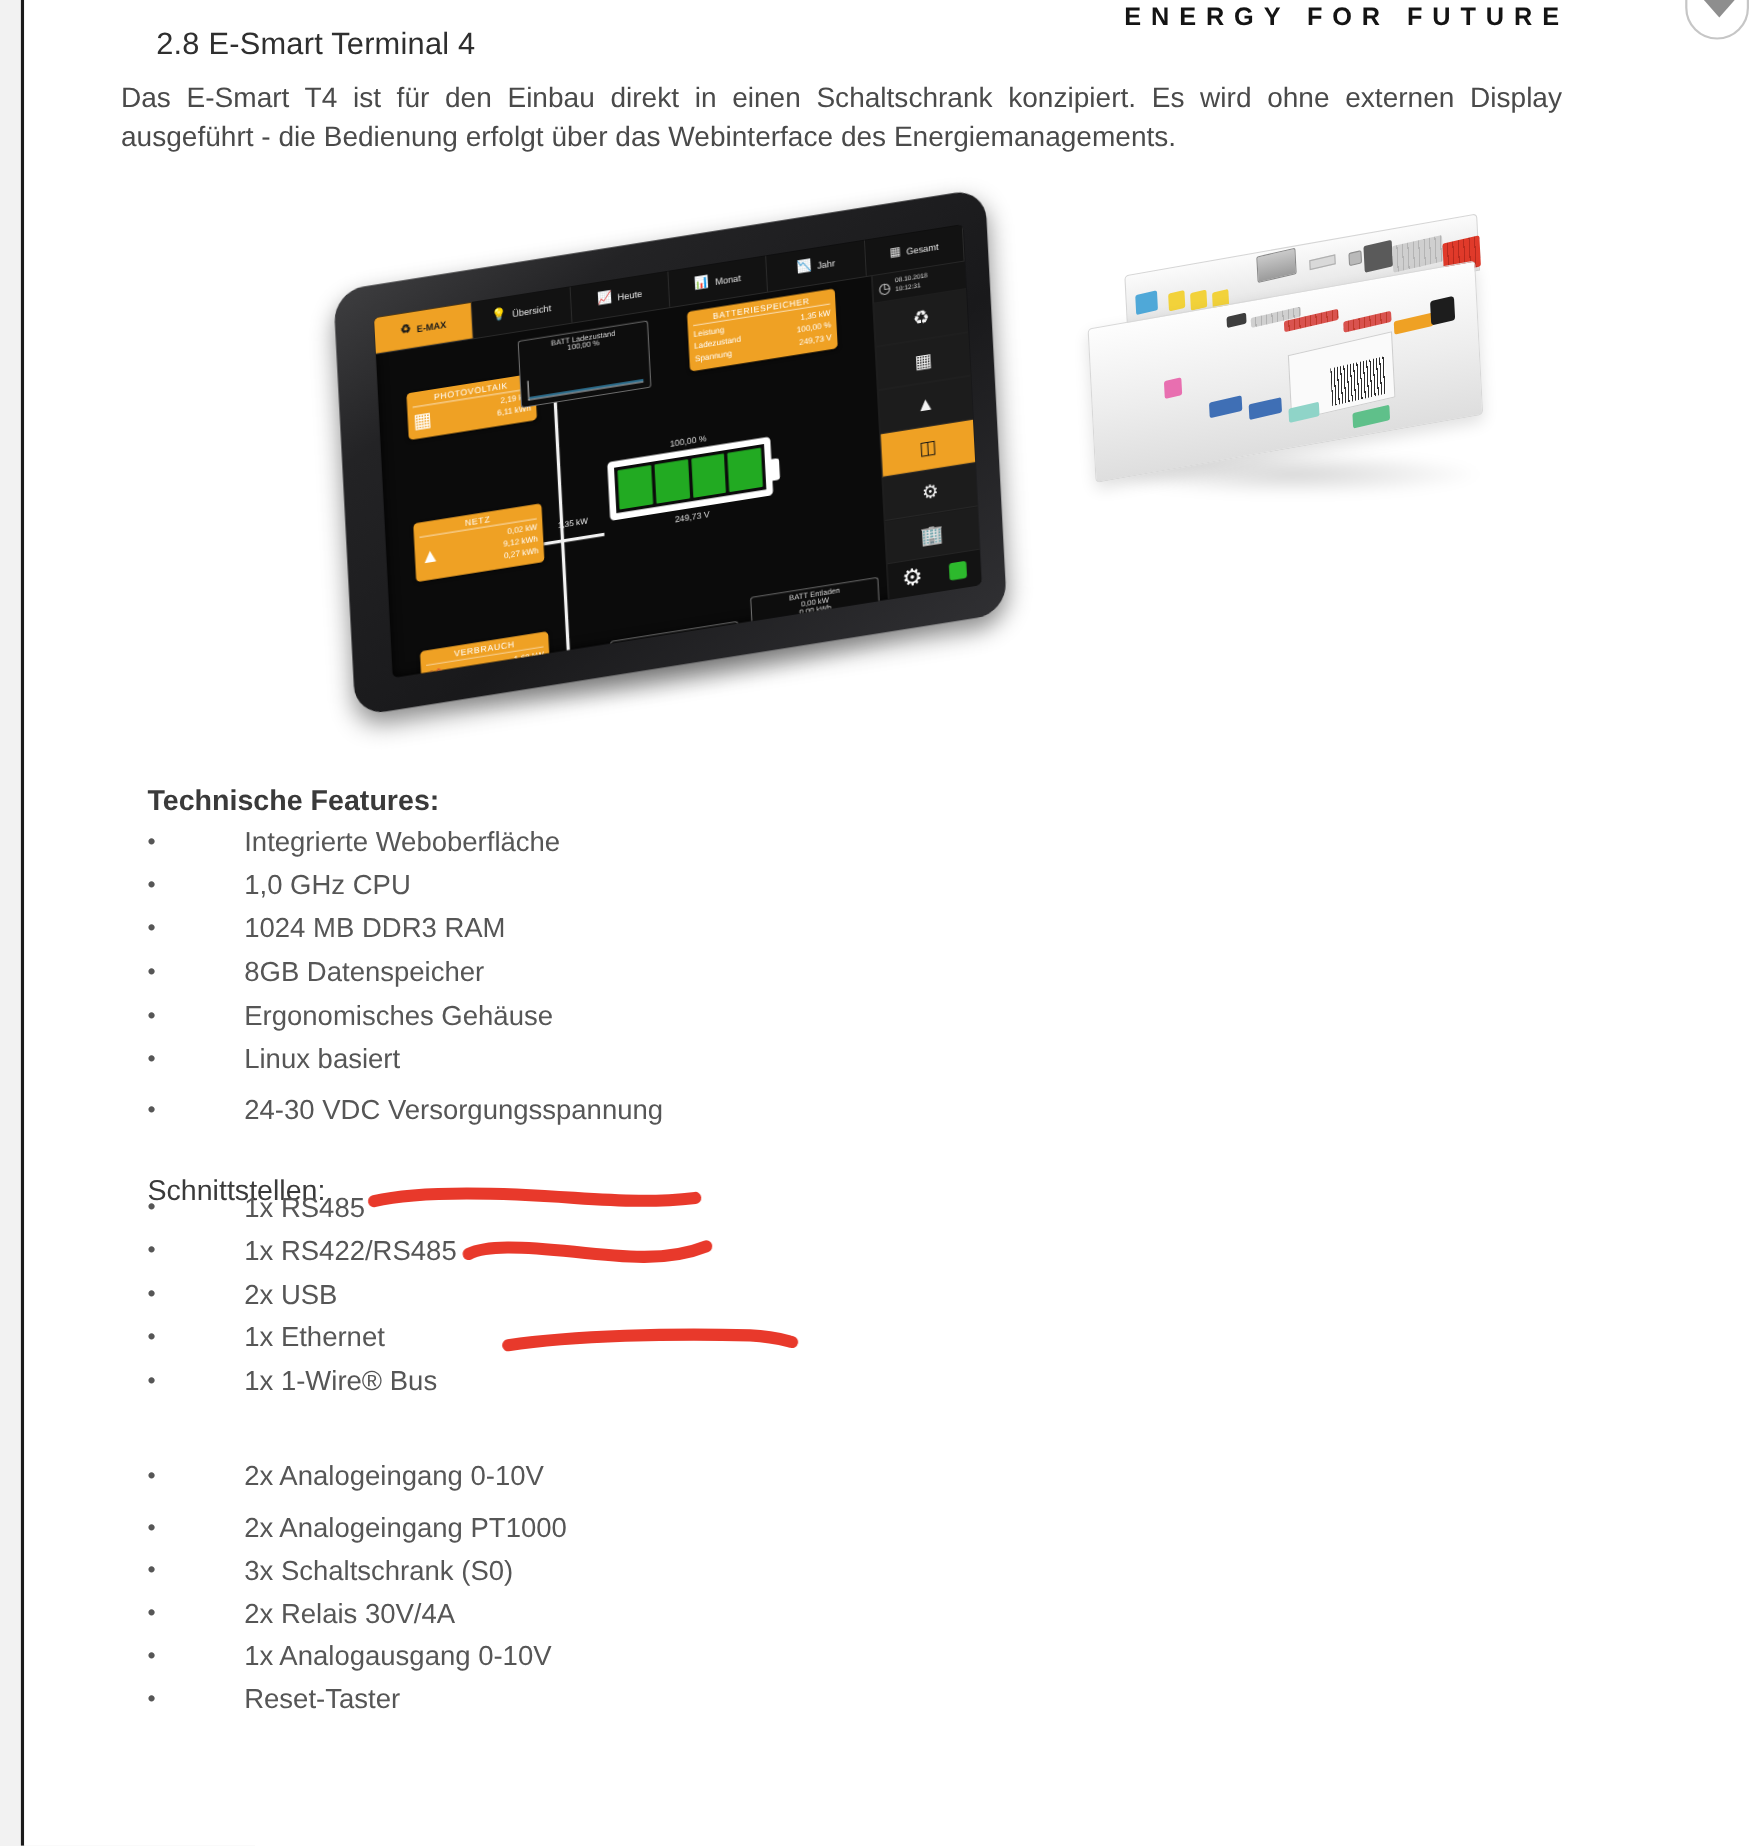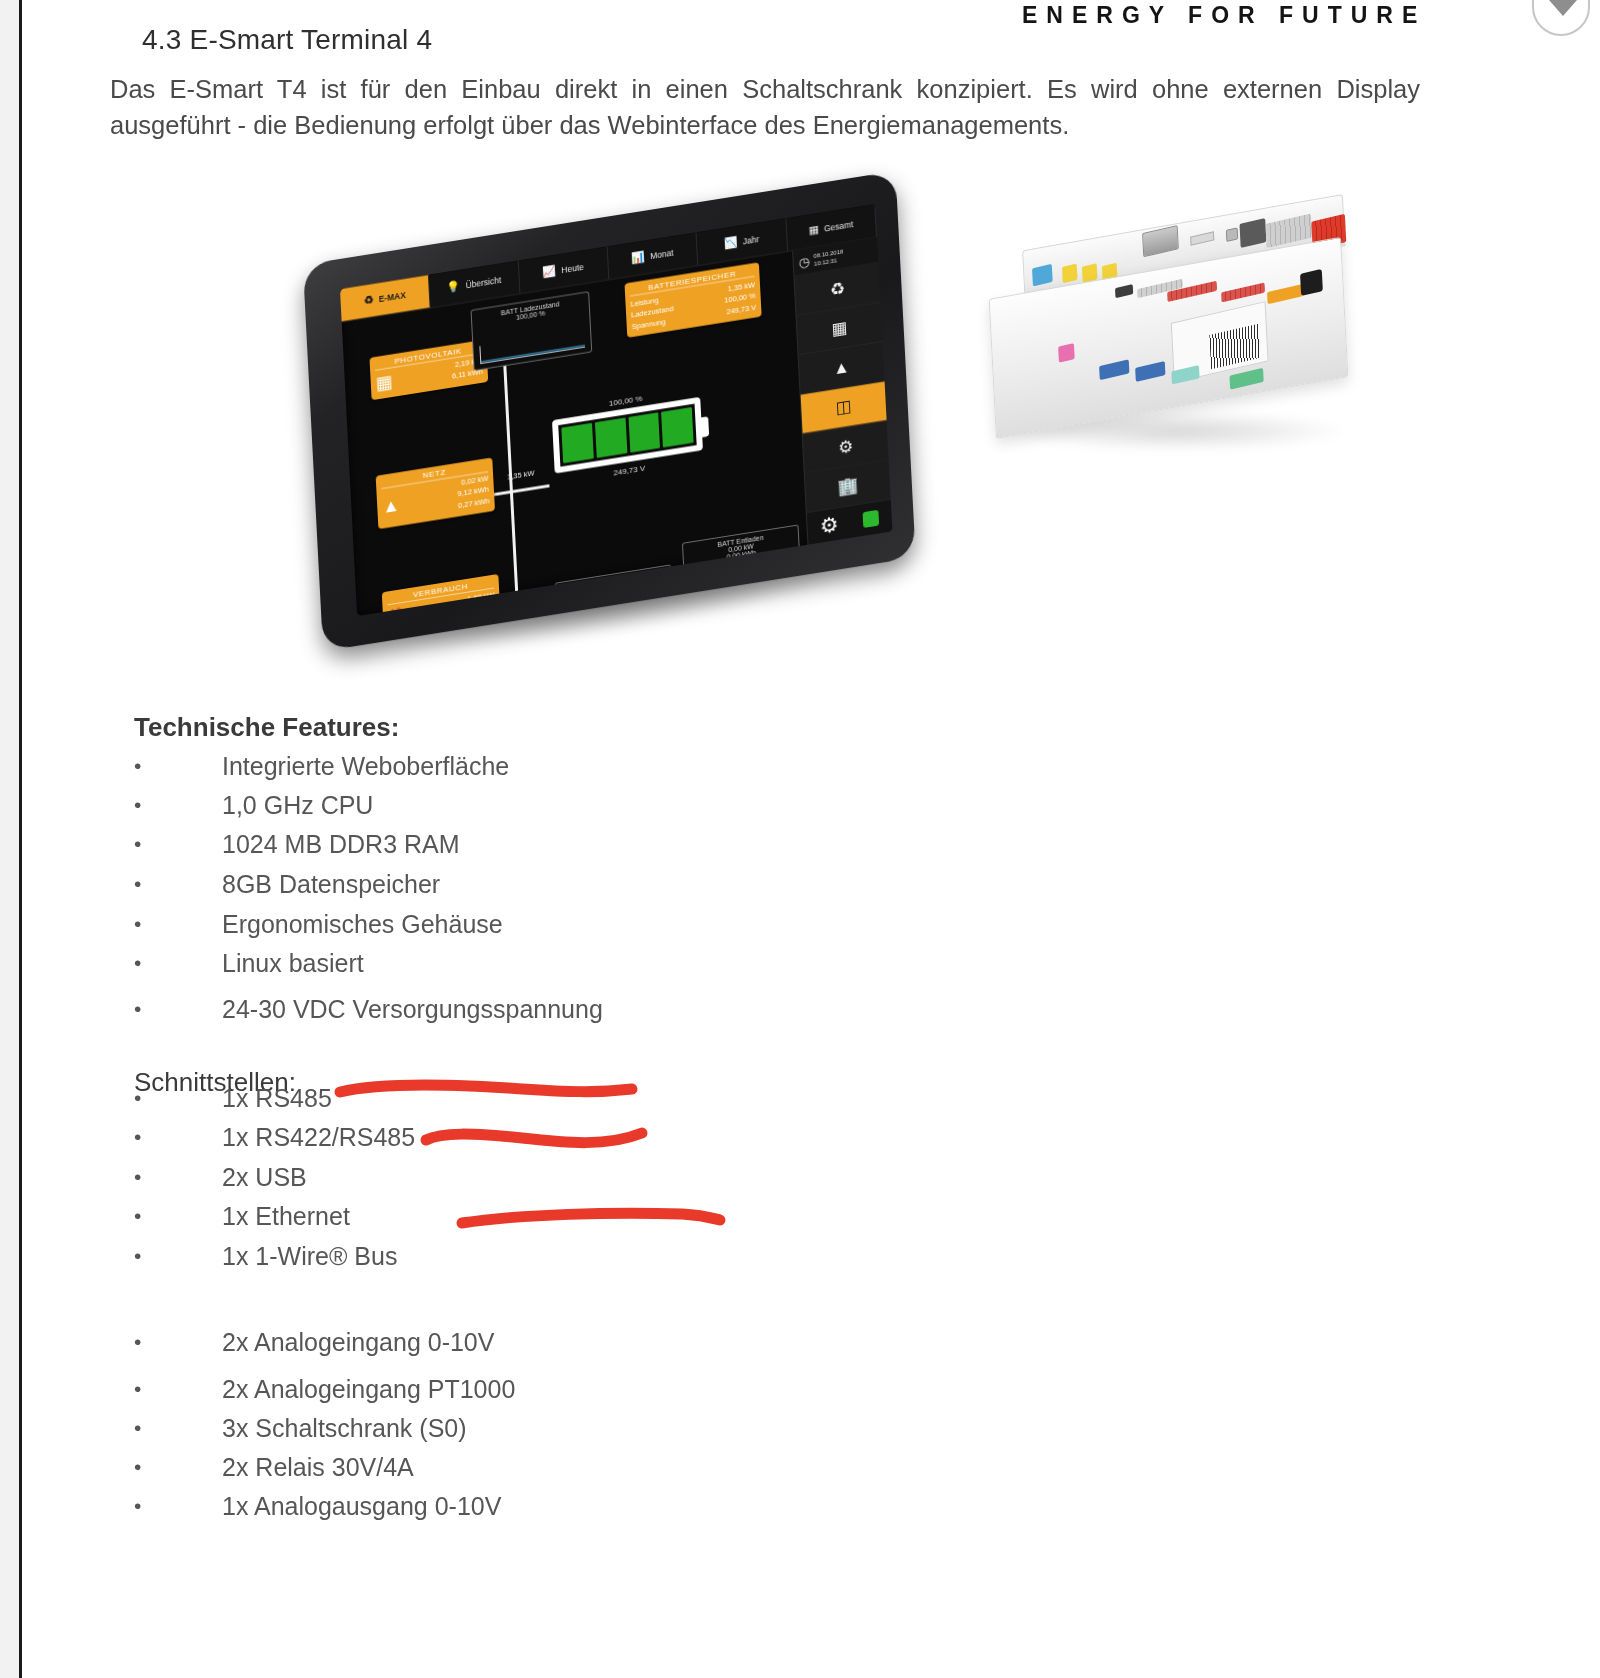--- a/index.html
+++ b/index.html
@@ -359,21 +359,21 @@
 
   <div id="doc-page">
 
     <div id="brand-tagline">ENERGY FOR FUTURE</div>
 
     <div id="scroll-down-button">
 
       <div class="chev"></div>
     </div>
 
-    <div id="section-heading">4.3 E-Smart Terminal 4</div>
+    <div id="section-heading">2.8 E-Smart Terminal 4</div>
 
     <div id="intro-paragraph">Das E-Smart T4 ist für den Einbau direkt in einen Schaltschrank konzipiert. Es wird ohne externen Display ausgeführt - die Bedienung erfolgt über das Webinterface des Energiemanagements.</div>
 
     <div id="figure-row">
 
       <div id="tablet-figure">
         <div id="tablet-shadow"></div>
         <div id="tablet-body">
           <div id="tablet-screen">
 
@@ -624,20 +624,23 @@
     </div>
     <div class="spec-item" style="top:1414px">
       <span class="bullet">•</span><span class="txt">3x Schaltschrank (S0)</span>
     </div>
     <div class="spec-item" style="top:1453px">
       <span class="bullet">•</span><span class="txt">2x Relais 30V/4A</span>
     </div>
     <div class="spec-item" style="top:1492px">
       <span class="bullet">•</span><span class="txt">1x Analogausgang 0-10V</span>
     </div>
+    <div class="spec-item" style="top:1531px">
+      <span class="bullet">•</span><span class="txt">Reset-Taster</span>
+    </div>
 
     <svg id="annotations" viewBox="0 0 1578 1678" width="1578" height="1678">
       <path d="M318,1092 C360,1082 430,1084 500,1089 C545,1092 575,1093 610,1089" fill="none" stroke="#E8392B" stroke-width="11" stroke-linecap="round"></path>
       <path d="M404,1140 C420,1132 450,1133 500,1138 C545,1143 585,1147 620,1133" fill="none" stroke="#E8392B" stroke-width="11" stroke-linecap="round"></path>
       <path d="M440,1223 C500,1214 590,1212 660,1214 C680,1215 690,1218 698,1220" fill="none" stroke="#E8392B" stroke-width="11" stroke-linecap="round"></path>
     </svg>
 
   </div>
 </div>
 

